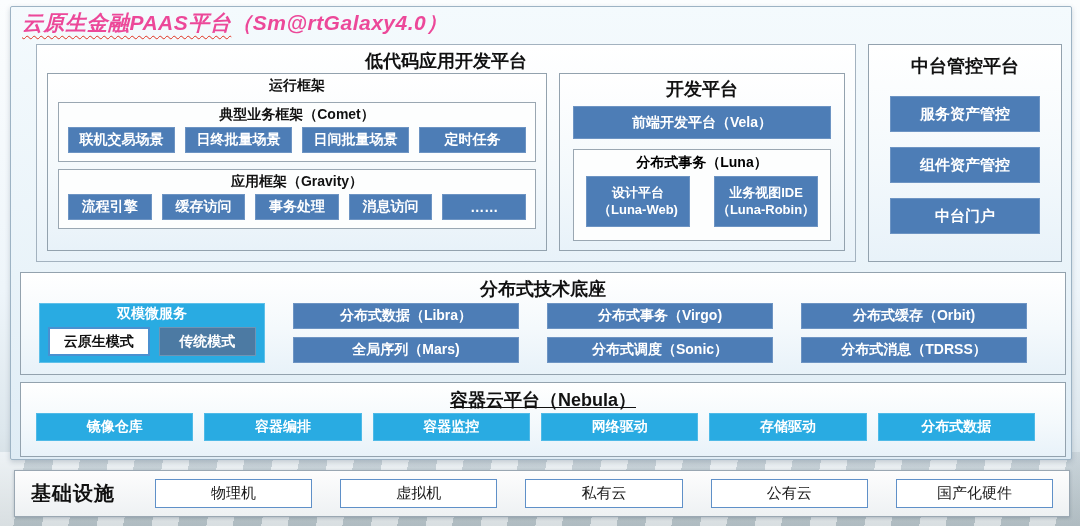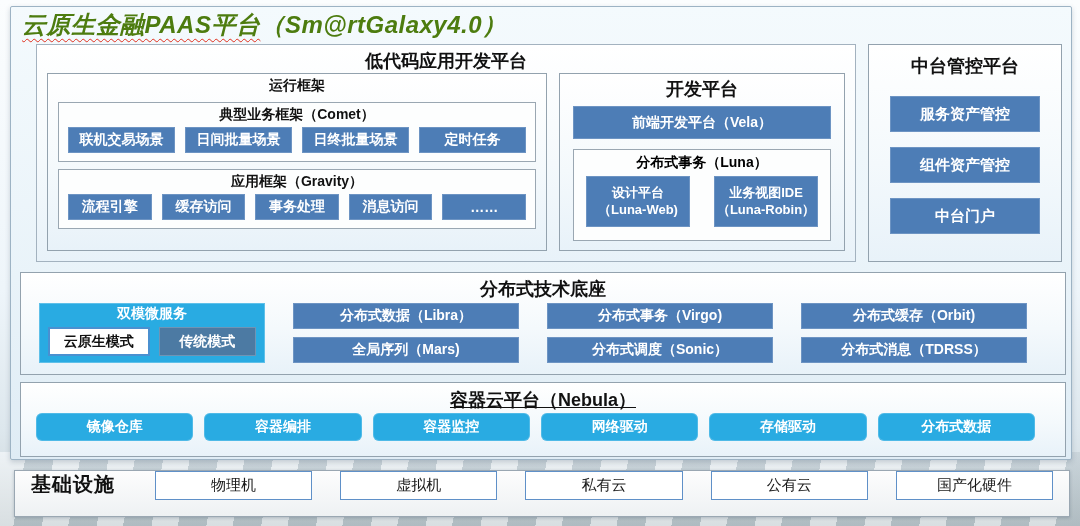--- a/index.html
+++ b/index.html
@@ -22,22 +22,22 @@
   
   .outer {
     position:absolute; left:10px; top:6px; width:1062px; height:454px;
     background: linear-gradient(180deg, #f4fafd 0%, #e9f3f9 60%, #dfecf5 100%);
     border:1px solid #9db3c4; border-radius:2px;
     box-shadow: 0 2px 5px rgba(70,90,110,.25);
   }
 
   .page-title {
     position:absolute; left:22px; top:9px;
-    font-size:24px; font-weight:bold; font-style:italic; letter-spacing:.5px;
-    color:#4d7c0f; white-space:nowrap;
+    font-size:21px; font-weight:bold; font-style:italic; letter-spacing:.5px;
+    color:#ec4899; white-space:nowrap;
   }
   .page-title .squiggle {
     text-decoration-line: underline;
     text-decoration-style: wavy;
     text-decoration-color:#e0301e;
     text-decoration-thickness:1px;
     text-underline-offset:5px;
   }
 
   .panel {
@@ -95,28 +95,28 @@
     background:#4c7aa3; color:#fff; font-weight:bold; font-size:14px;
     box-shadow: inset 0 0 0 1px rgba(255,255,255,.2);
   }
   .dist-col { flex:1; display:flex; flex-direction:column; justify-content:space-between; }
   .dist-col .btn { flex:none; height:26px; }
 
   
   .cbox { position:absolute; left:20px; top:382px; width:1046px; height:75px; }
   .cbox-title { font-size:18px; height:30px; padding-top:5px;text-decoration:underline; }
   .cbox-row { display:flex; gap:11px; padding:0 30px 0 15px; }
-  .btn.cyan { background:#29abe2; height:28px;border-radius:6px; }
+  .btn.cyan { background:#29abe2; height:28px; }
 
   
   .infra {
     position:absolute; left:14px; top:470px; width:1056px; height:47px;
     border:1px solid #9aa7b2;
     background: linear-gradient(180deg,#fdfdfd,#eef1f3);
-    display:flex; gap:28px; padding:0 16px 0 16px;
+    display:flex; align-items:center; gap:28px; padding:0 16px 0 16px;
     box-shadow: 0 1px 3px rgba(70,90,110,.3);
   }
   .infra-title { font-size:20px; font-weight:bold; color:#111; width:96px; flex:none; letter-spacing:1px; }
   .infra-item {
     flex:1; height:29px; background:#fff; border:1px solid #5f90c8;
     display:flex; align-items:center; justify-content:center;
     font-size:15px; color:#1a1a1a;
   }
 </style>
 </head>
@@ -134,22 +134,22 @@
   <div class="panel lowcode">
     <div class="panel-title lowcode-title">低代码应用开发平台</div>
     <div class="lowcode-row">
 
       <div class="panel runtime">
         <div class="panel-title runtime-title">运行框架</div>
         <div class="subbox">
           <div class="subbox-title">典型业务框架（Comet）</div>
           <div class="btn-row">
             <div class="btn">联机交易场景</div>
+            <div class="btn">日终批量场景</div>
             <div class="btn">日间批量场景</div>
-            <div class="btn">日终批量场景</div>
             <div class="btn">定时任务</div>
           </div>
         </div>
         <div class="subbox">
           <div class="subbox-title">应用框架（Gravity）</div>
           <div class="btn-row">
             <div class="btn">流程引擎</div>
             <div class="btn">缓存访问</div>
             <div class="btn">事务处理</div>
             <div class="btn">消息访问</div>

